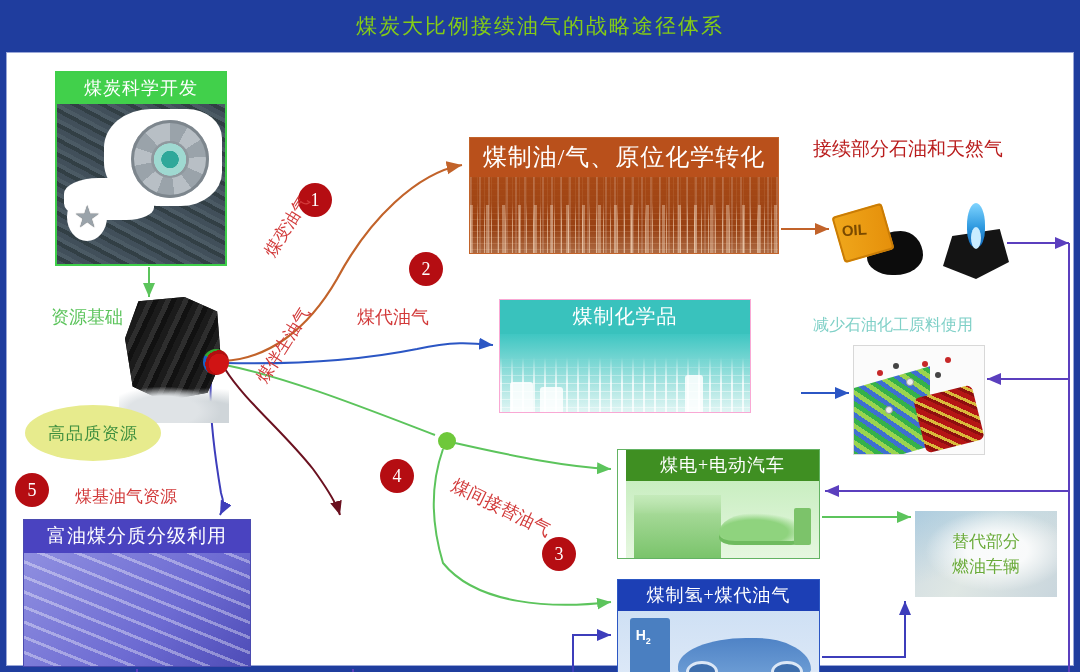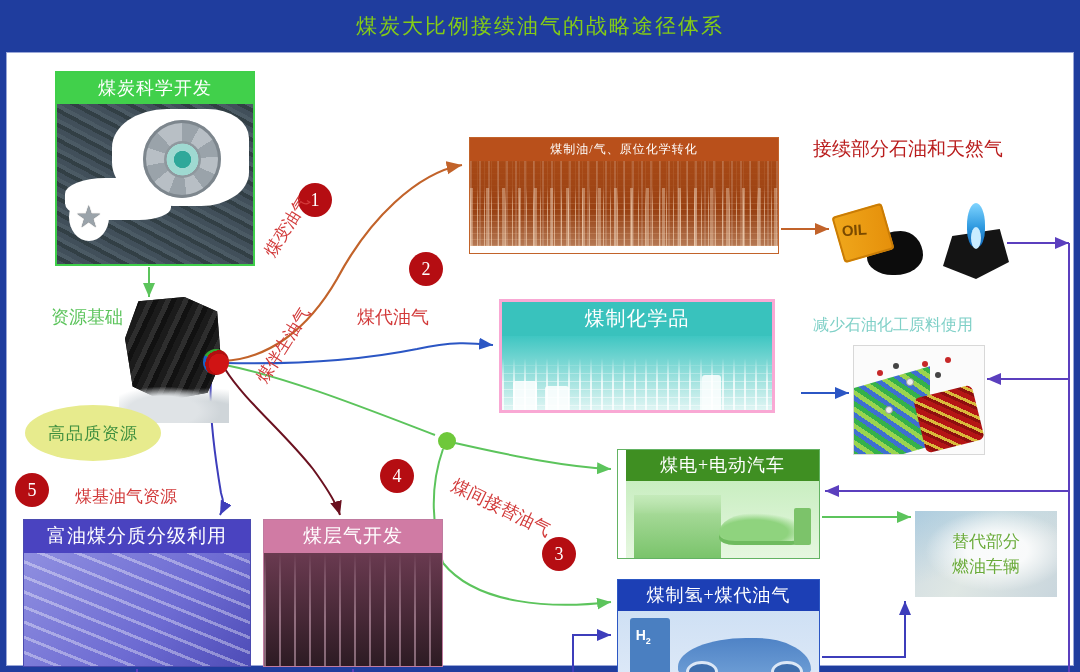--- a/index.html
+++ b/index.html
@@ -18,21 +18,21 @@
     background:#1f3d9e;
   }
   .box{position:absolute;box-sizing:border-box;overflow:hidden;}
   .box .cap{
     width:100%;text-align:center;color:#fff;font-size:19px;line-height:1.35;
     padding:3px 0 4px 0;box-sizing:border-box;letter-spacing:1px;
   }
   .box .body{width:100%;height:calc(100% - 30px);position:relative;overflow:hidden;}
 
   
-  #box-coal-dev{left:48px;top:18px;width:200px;height:195px;border:2px solid #3fcf4a;background:#fff;}
+  #box-coal-dev{left:48px;top:18px;width:172px;height:195px;border:2px solid #3fcf4a;background:#fff;}
   #box-coal-dev .cap{background:#41d04b;color:#ffffff;font-size:18px;}
   .img-mine{
     position:absolute;inset:0;
     background:
       radial-gradient(circle at 72% 33%, rgba(255,255,255,0.0) 0 34px, rgba(255,255,255,0.9) 34px 40px, rgba(255,255,255,0) 42px),
       linear-gradient(#fff 0 0) ,
       linear-gradient(160deg,#36454f 0%,#2b3a42 40%,#1d272c 100%);
     background-blend-mode:normal;
   }
   .mine-rock{position:absolute;inset:0;background:
@@ -63,38 +63,38 @@
     clip-path:polygon(14% 4%,62% 0%,96% 14%,100% 62%,86% 92%,40% 100%,8% 86%,0% 40%);}
   #coal-lump .dust{position:absolute;left:0;bottom:0;width:110px;height:40px;
     background:radial-gradient(ellipse at 40% 70%, #dfe3e6 0 38%, rgba(255,255,255,0) 62%),
                radial-gradient(ellipse at 78% 80%, #cfd5d9 0 30%, rgba(255,255,255,0) 60%);}
   #hub-node{position:absolute;left:196px;top:296px;width:26px;height:26px;border-radius:50%;
     background:radial-gradient(circle at 62% 58%, #d01414 0 46%, #b10f0f 47% 62%, rgba(0,0,0,0) 63%),
                conic-gradient(from 200deg,#1a62c8 0 28%, #34a832 28% 52%, #e0a91c 52% 74%, #2f7fd0 74% 100%);}
 
   
   #box-ctl{left:462px;top:84px;width:310px;height:117px;border:1px solid #c2632a;}
-  #box-ctl .cap{background:#b9501b;font-size:12px;}
+  #box-ctl .cap{background:#b9501b;font-size:24px;}
   .img-refinery-orange{position:absolute;inset:0;
     background:
       linear-gradient(#a84916,#8e3c11),
       repeating-linear-gradient(90deg, rgba(255,255,255,.16) 0 2px, rgba(255,255,255,0) 2px 9px);
     background-blend-mode:overlay;}
   .sky-lights{position:absolute;inset:0;
     background:
       repeating-linear-gradient(90deg, rgba(255,228,200,.55) 0 1px, rgba(0,0,0,0) 1px 7px),
       repeating-linear-gradient(0deg, rgba(255,210,170,.18) 0 1px, rgba(0,0,0,0) 1px 6px);
     -webkit-mask:linear-gradient(180deg, rgba(0,0,0,.15) 0 30%, #000 55%, #000 100%);
             mask:linear-gradient(180deg, rgba(0,0,0,.15) 0 30%, #000 55%, #000 100%);}
   .towers-o{position:absolute;left:0;bottom:0;width:100%;height:68%;
     background:
       linear-gradient(to top, rgba(255,235,210,.35), rgba(255,235,210,0) 60%),
       repeating-linear-gradient(90deg, rgba(255,240,220,.35) 0 3px, rgba(0,0,0,0) 3px 16px);}
 
-  #box-chem{left:492px;top:246px;width:276px;height:114px;border:3px solid #f9a8d4;}
+  #box-chem{left:492px;top:246px;width:252px;height:114px;border:1px solid #f9a8d4;}
   #box-chem .cap{background:#39c2bd;font-size:20px;}
   .img-chem-teal{position:absolute;inset:0;background:linear-gradient(#3fc6c2,#b8e9e6 70%,#e8f8f7);}
   .chem-plant{position:absolute;left:0;bottom:0;width:100%;height:72%;
     background:
       repeating-linear-gradient(90deg, rgba(255,255,255,.75) 0 2px, rgba(255,255,255,0) 2px 11px),
       repeating-linear-gradient(0deg, rgba(255,255,255,.45) 0 1px, rgba(255,255,255,0) 1px 8px);
     -webkit-mask:linear-gradient(0deg,#000 0 55%, rgba(0,0,0,.55) 75%, rgba(0,0,0,0) 100%);
             mask:linear-gradient(0deg,#000 0 55%, rgba(0,0,0,.55) 75%, rgba(0,0,0,0) 100%);}
   .tank{position:absolute;bottom:4%;background:rgba(255,255,255,.85);border-radius:3px 3px 0 0;}
 
@@ -329,27 +329,20 @@
       </div>
     </div>
 
     <div class="box" id="box-rich">
       <div class="cap">富油煤分质分级利用</div>
       <div class="body">
           <div class="img-rich"></div>
         </div>
     </div>
 
-    <div class="box" id="box-cbm">
-      <div class="cap">煤层气开发</div>
-      <div class="body">
-          <div class="img-cbm"></div>
-          <div class="cbm-towers"></div>
-        </div>
-    </div>
 
     <div id="coal-lump">
       <div class="rock"></div>
         <div class="dust"></div>
     </div>
     <div id="hub-node"></div>
 
     <div id="oil-barrel">
       <div class="spill"></div>
       <div class="barrel">

